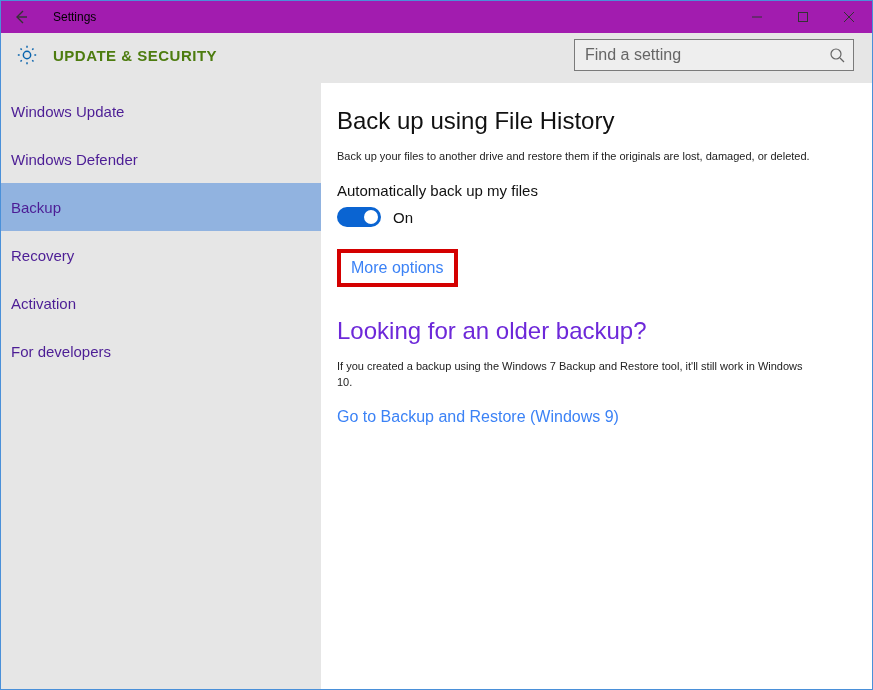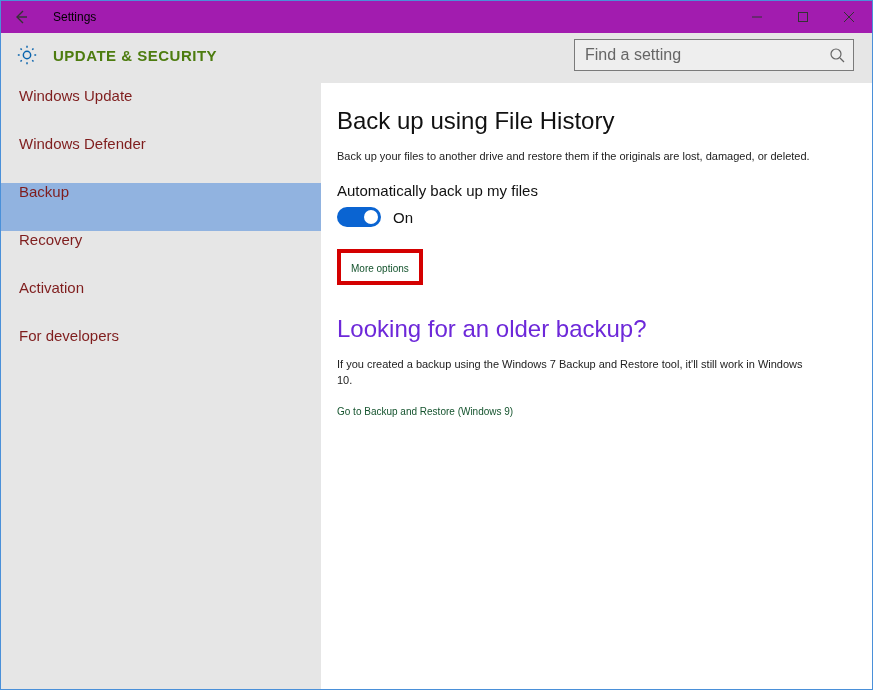--- a/index.html
+++ b/index.html
@@ -101,23 +101,24 @@
   }
   .sidebar {
     width: 320px;
     background: #e6e6e6;
     border-right: 0;
     padding-top: 4px;
   }
   .sidebar-item {
     height: 48px;
     display: flex;
-    padding-left: 18px;
+    align-items: center;
+    padding-left: 10px;
     font-size: 15px;
-    color: #7f1d1d;
+    color: #4c1d95;
     cursor: default;
   }
   .sidebar-item.selected {
     background: #91b3e0;
   }
 
   .content {
     flex: 1;
     padding: 24px 30px 0 16px;
     background: #fff;
@@ -154,22 +155,22 @@
     width: 14px; height: 14px;
     border-radius: 50%;
     background: #fff;
   }
   .toggle-label {
     font-size: 15px;
     color: #111;
     text-align: center;
   }
   .link {
-    color: #14532d;
-    font-size: 10px;
+    color: #3b82f6;
+    font-size: 16px;
     cursor: default;
   }
   .highlight-box {
     border: 4px solid #d40000;
     display: inline-block;
     padding: 6px 10px;
     margin-bottom: 24px;
   }
   .section2-title {
     font-size: 24px;

